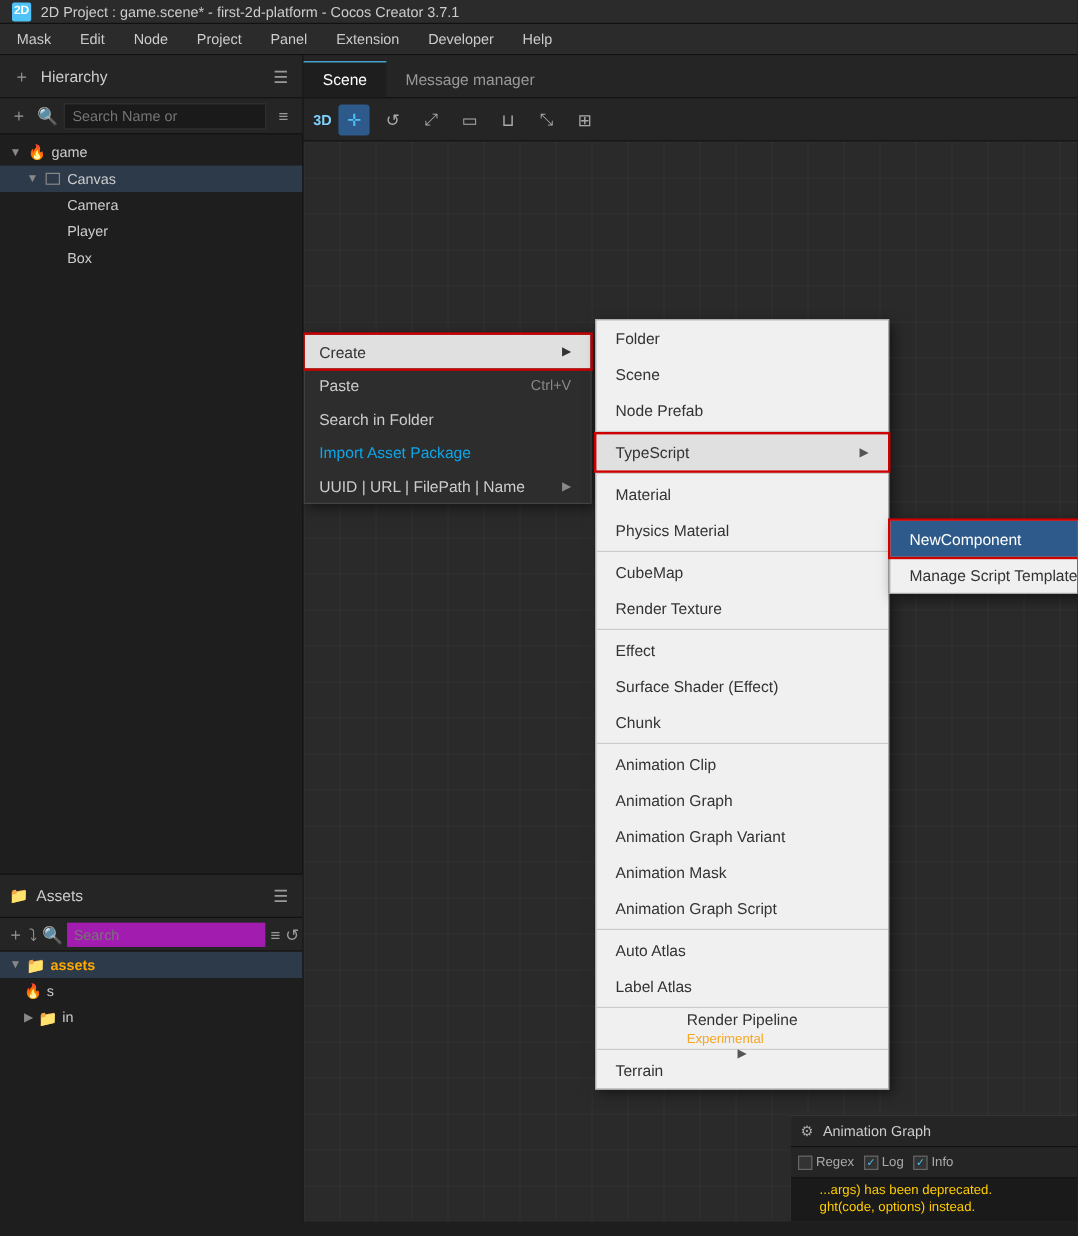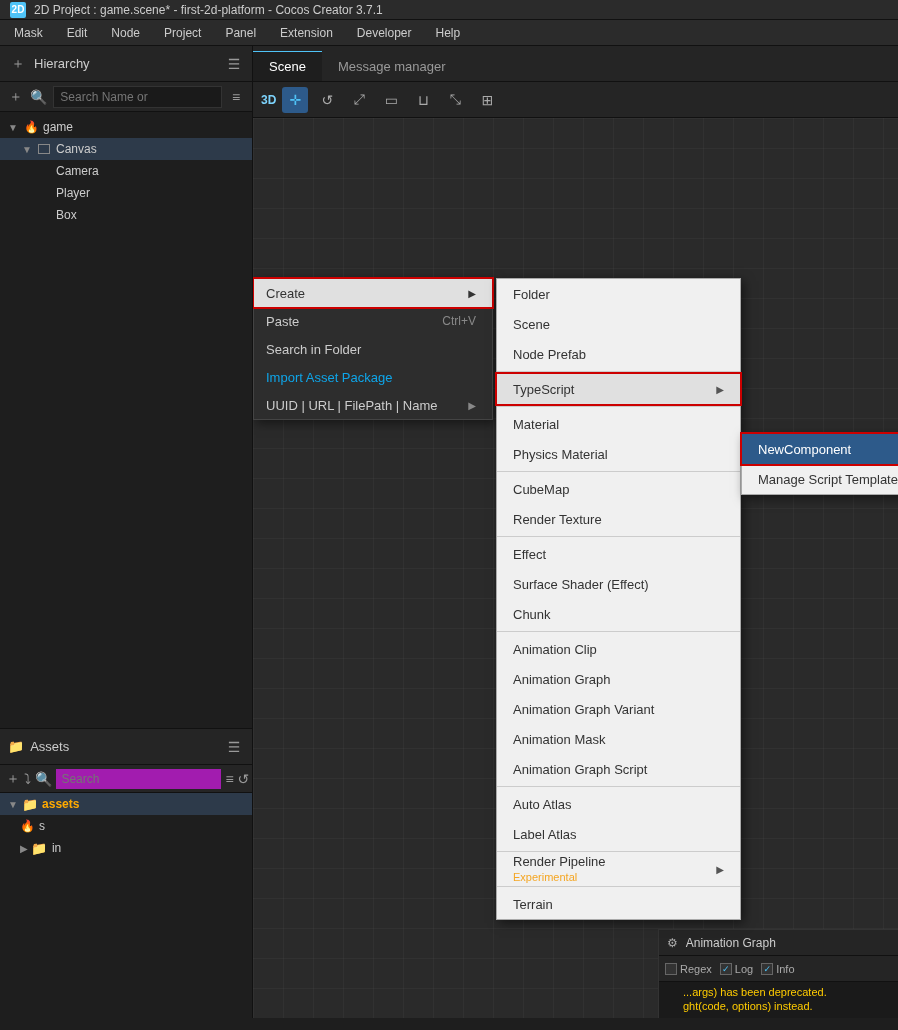--- a/index.html
+++ b/index.html
@@ -388,20 +388,21 @@
       width: 12px; height: 12px;
       border: 1px solid #666;
       background: #333;
       display: flex; align-items: center; justify-content: center;
       font-size: 9px; color: #4fc3f7;
     }
 
     
     .render-pipeline-item {
       position: relative;
+      flex-direction: column;
     }
   </style>
 </head>
 <body>
 
 <div class="title-bar">
   <div class="title-bar-icon">2D</div>
   <span class="title-bar-text">2D Project : game.scene* - first-2d-platform - Cocos Creator 3.7.1</span>
 </div>
 
@@ -533,21 +534,21 @@
           </div>
           <div class="context-menu-item blue-text">
             <span>Import Asset Package</span>
           </div>
           <div class="context-menu-item">
             <span>UUID | URL | FilePath | Name</span>
             <span class="submenu-arrow">▶</span>
           </div>
         </div>
 
-        <div class="create-submenu" style="top:160px; left:243px; width:245px;">
+        <div class="create-submenu" style="top:148px; left:243px; width:245px;">
           <div class="create-submenu-item">
             <span>Folder</span>
           </div>
           <div class="create-submenu-item">
             <span>Scene</span>
           </div>
           <div class="create-submenu-item">
             <span>Node Prefab</span>
           </div>
           <div class="create-submenu-separator"></div>

